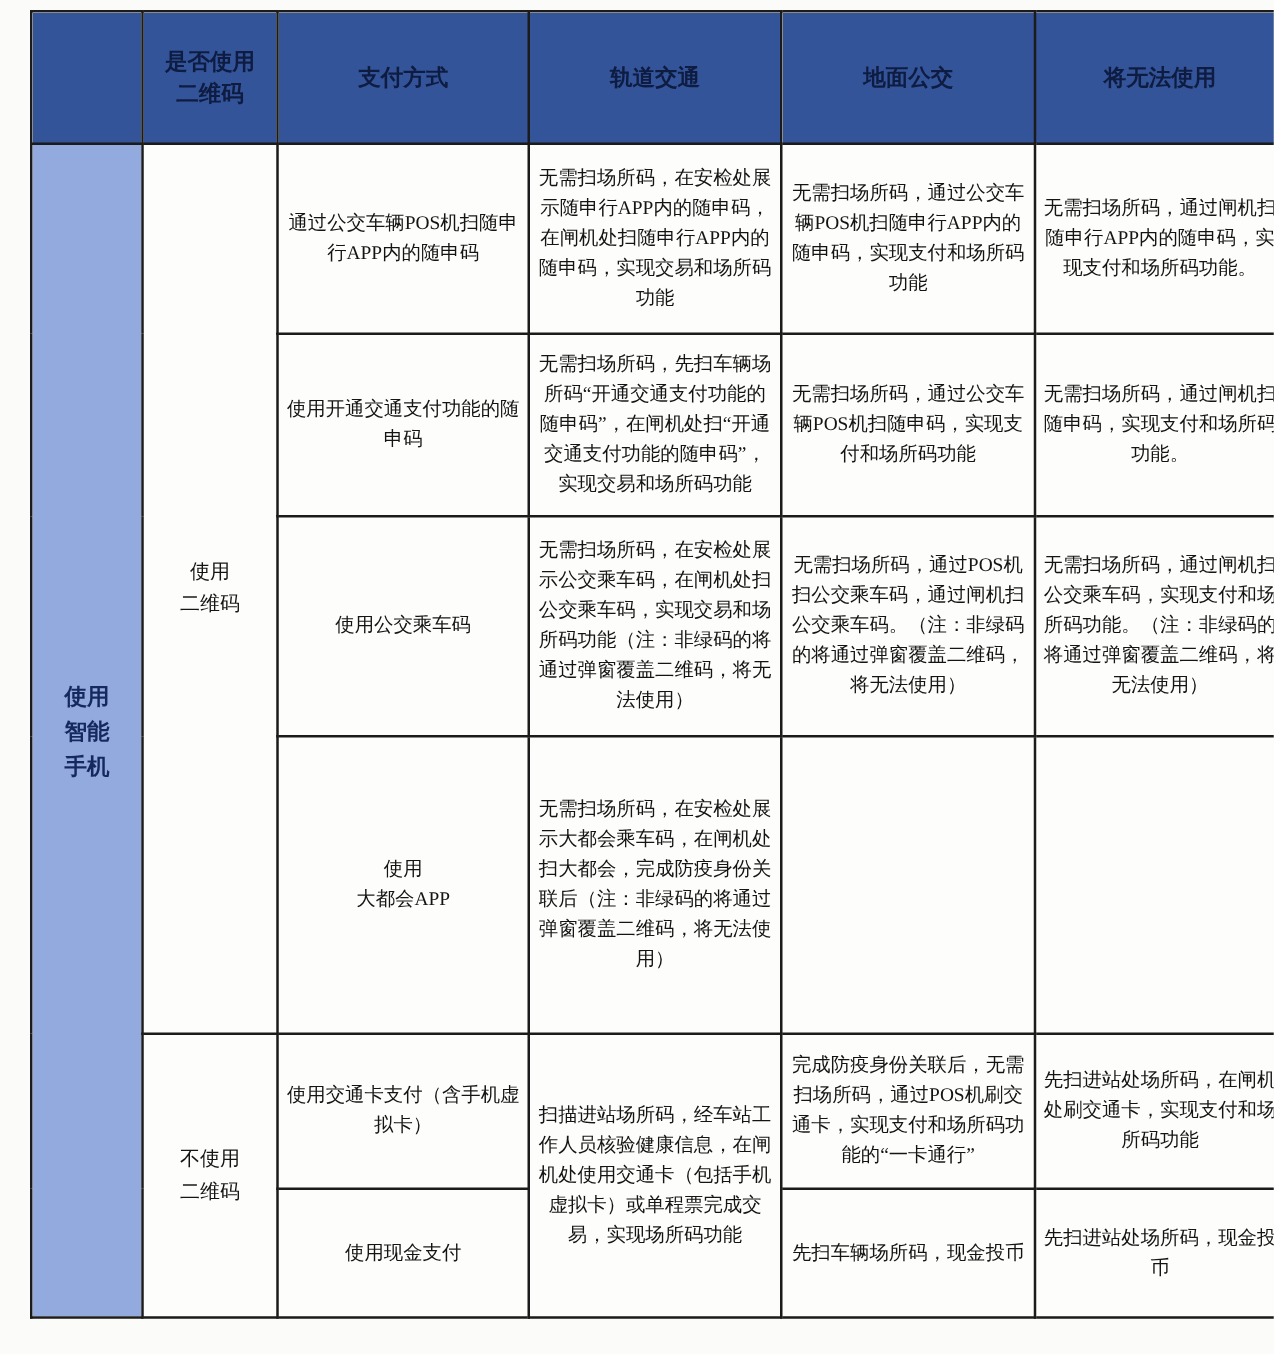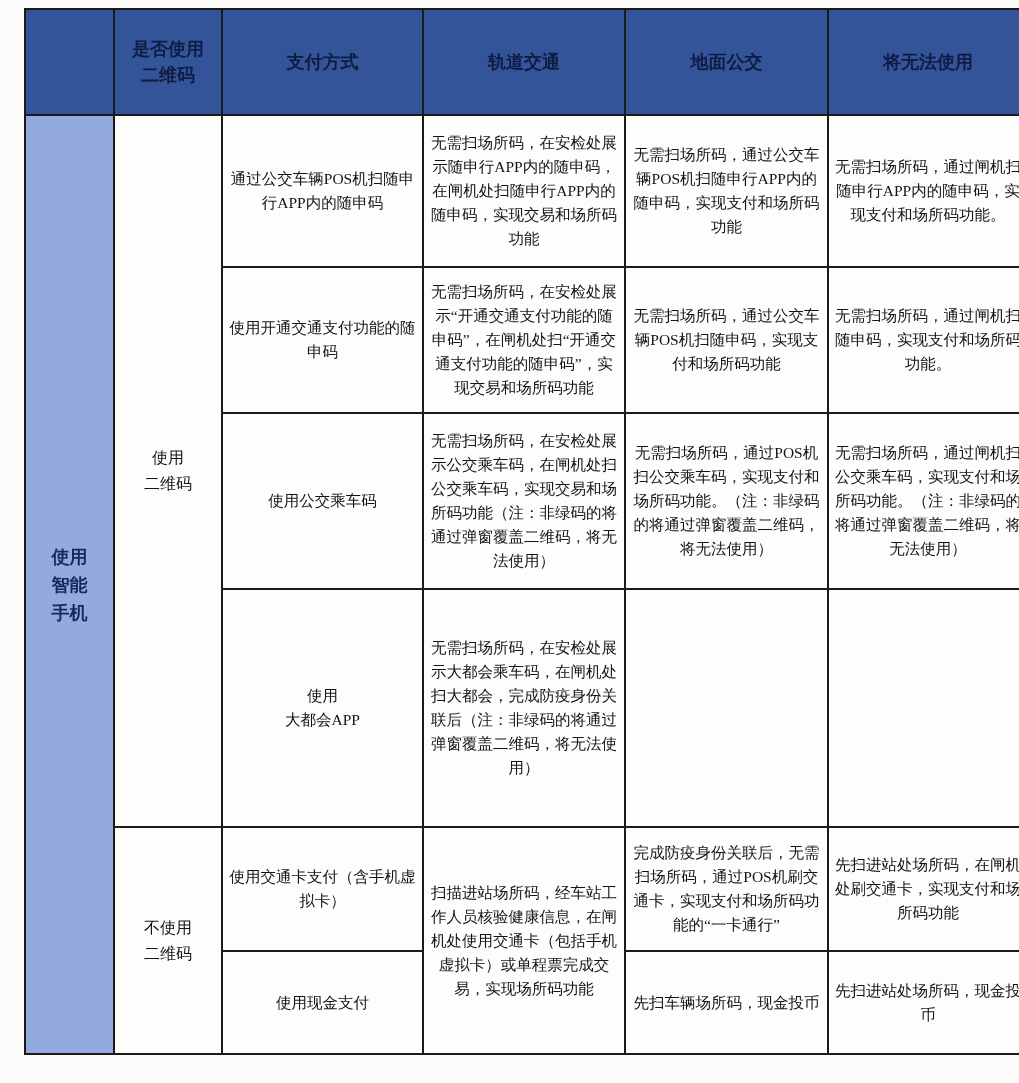--- a/index.html
+++ b/index.html
@@ -99,28 +99,28 @@
 手机</td>
       <td class="qrcol" rowspan="4">使用
 二维码</td>
       <td class="body">通过公交车辆POS机扫随申行APP内的随申码</td>
       <td class="body">无需扫场所码，在安检处展示随申行APP内的随申码，在闸机处扫随申行APP内的随申码，实现交易和场所码功能</td>
       <td class="body">无需扫场所码，通过公交车辆POS机扫随申行APP内的随申码，实现支付和场所码功能</td>
       <td class="body">无需扫场所码，通过闸机扫随申行APP内的随申码，实现支付和场所码功能。</td>
     </tr>
     <tr class="r2">
       <td class="body">使用开通交通支付功能的随申码</td>
-      <td class="body">无需扫场所码，在安检处展示“开通交通支付功能的随申码”，在闸机处扫“开通交通支付功能的随申码”，实现交易和场所码功能</td>
+      <td class="body">无需扫场所码，先扫车辆场所码“开通交通支付功能的随申码”，在闸机处扫“开通交通支付功能的随申码”，实现交易和场所码功能</td>
       <td class="body">无需扫场所码，通过公交车辆POS机扫随申码，实现支付和场所码功能</td>
       <td class="body">无需扫场所码，通过闸机扫随申码，实现支付和场所码功能。</td>
     </tr>
     <tr class="r3">
       <td class="body">使用公交乘车码</td>
       <td class="body">无需扫场所码，在安检处展示公交乘车码，在闸机处扫公交乘车码，实现交易和场所码功能（注：非绿码的将通过弹窗覆盖二维码，将无法使用）</td>
-      <td class="body">无需扫场所码，通过POS机扫公交乘车码，实现支付和场所码功能。（注：非绿码的将通过弹窗覆盖二维码，将无法使用）</td>
+      <td class="body">无需扫场所码，通过POS机扫公交乘车码，通过闸机扫公交乘车码。（注：非绿码的将通过弹窗覆盖二维码，将无法使用）</td>
       <td class="body">无需扫场所码，通过闸机扫公交乘车码，实现支付和场所码功能。（注：非绿码的将通过弹窗覆盖二维码，将无法使用）</td>
     </tr>
     <tr class="r4">
       <td class="body">使用
 大都会APP</td>
       <td class="body">无需扫场所码，在安检处展示大都会乘车码，在闸机处扫大都会，完成防疫身份关联后（注：非绿码的将通过弹窗覆盖二维码，将无法使用）</td>
       <td class="body"></td>
       <td class="body"></td>
     </tr>
     <tr class="r5">

